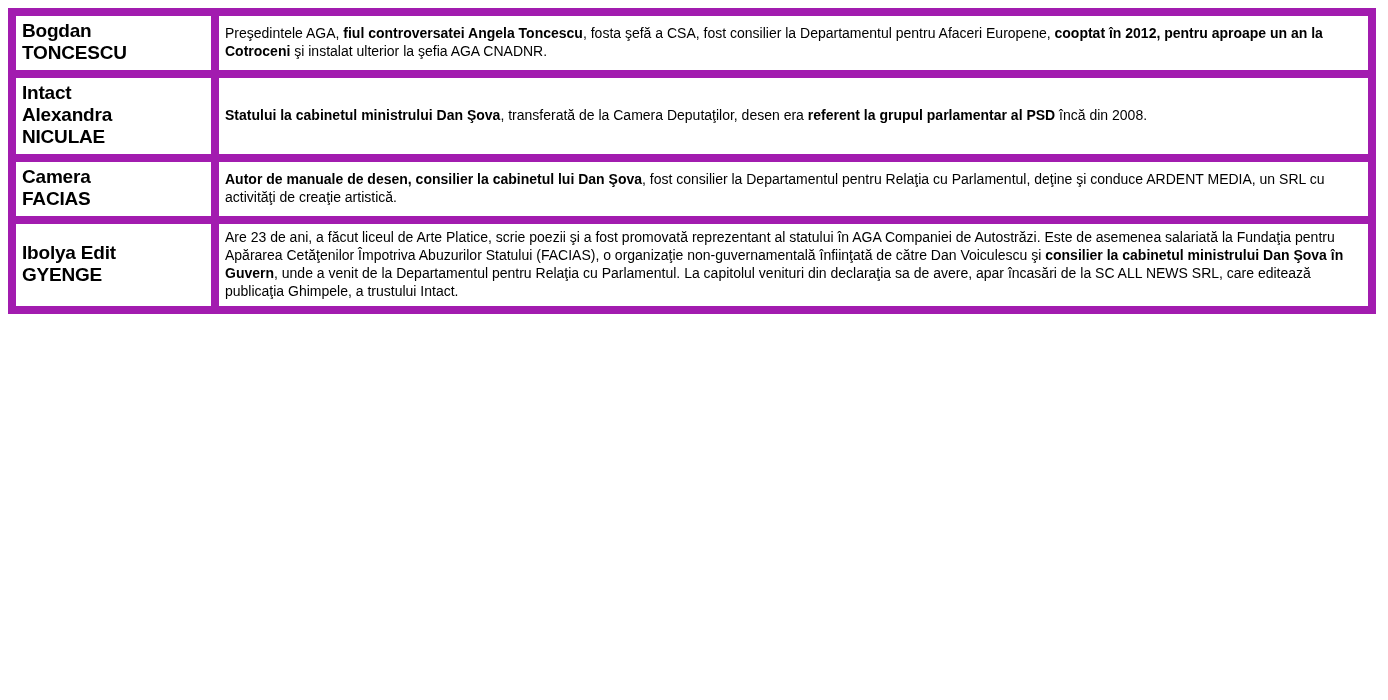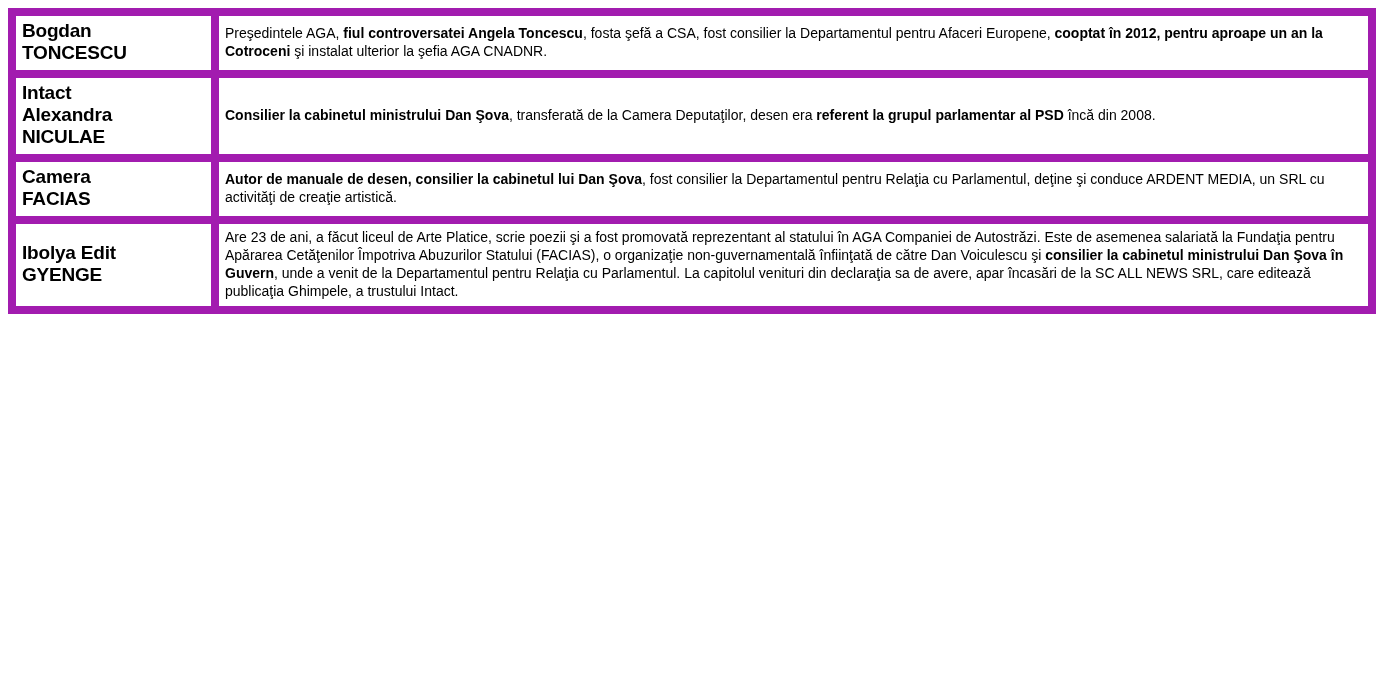--- a/index.html
+++ b/index.html
@@ -72,21 +72,21 @@
             <span class="nm-line">TONCESCU</span>
           </td>
           <td class="desc-cell"><span>Preşedintele AGA, </span><b>fiul controversatei Angela Toncescu</b><span>, fosta şefă a CSA, fost consilier la Departamentul pentru Afaceri Europene, </span><b>cooptat în 2012, pentru aproape un an la Cotroceni</b><span> şi instalat ulterior la şefia AGA CNADNR.</span></td>
         </tr>
         <tr class="r1">
           <td class="name-cell">
             <span class="nm-line">Intact</span>
             <span class="nm-line">Alexandra</span>
             <span class="nm-line">NICULAE</span>
           </td>
-          <td class="desc-cell"><b>Consilier la cabinetul ministrului Dan Şova</b><span>, transferată de la Camera Deputaţilor, desen era </span><b>referent la grupul parlamentar al PSD</b><span> încă din 2008.</span></td>
+          <td class="desc-cell"><b>Statului la cabinetul ministrului Dan Şova</b><span>, transferată de la Camera Deputaţilor, desen era </span><b>referent la grupul parlamentar al PSD</b><span> încă din 2008.</span></td>
         </tr>
         <tr class="r2">
           <td class="name-cell">
             <span class="nm-line">Camera</span>
             <span class="nm-line">FACIAS</span>
           </td>
           <td class="desc-cell"><b>Autor de manuale de desen, consilier la cabinetul lui Dan Şova</b><span>, fost consilier la Departamentul pentru Relaţia cu Parlamentul, deţine şi conduce ARDENT MEDIA, un SRL cu activităţi de creaţie artistică.</span></td>
         </tr>
         <tr class="r3">
           <td class="name-cell">

